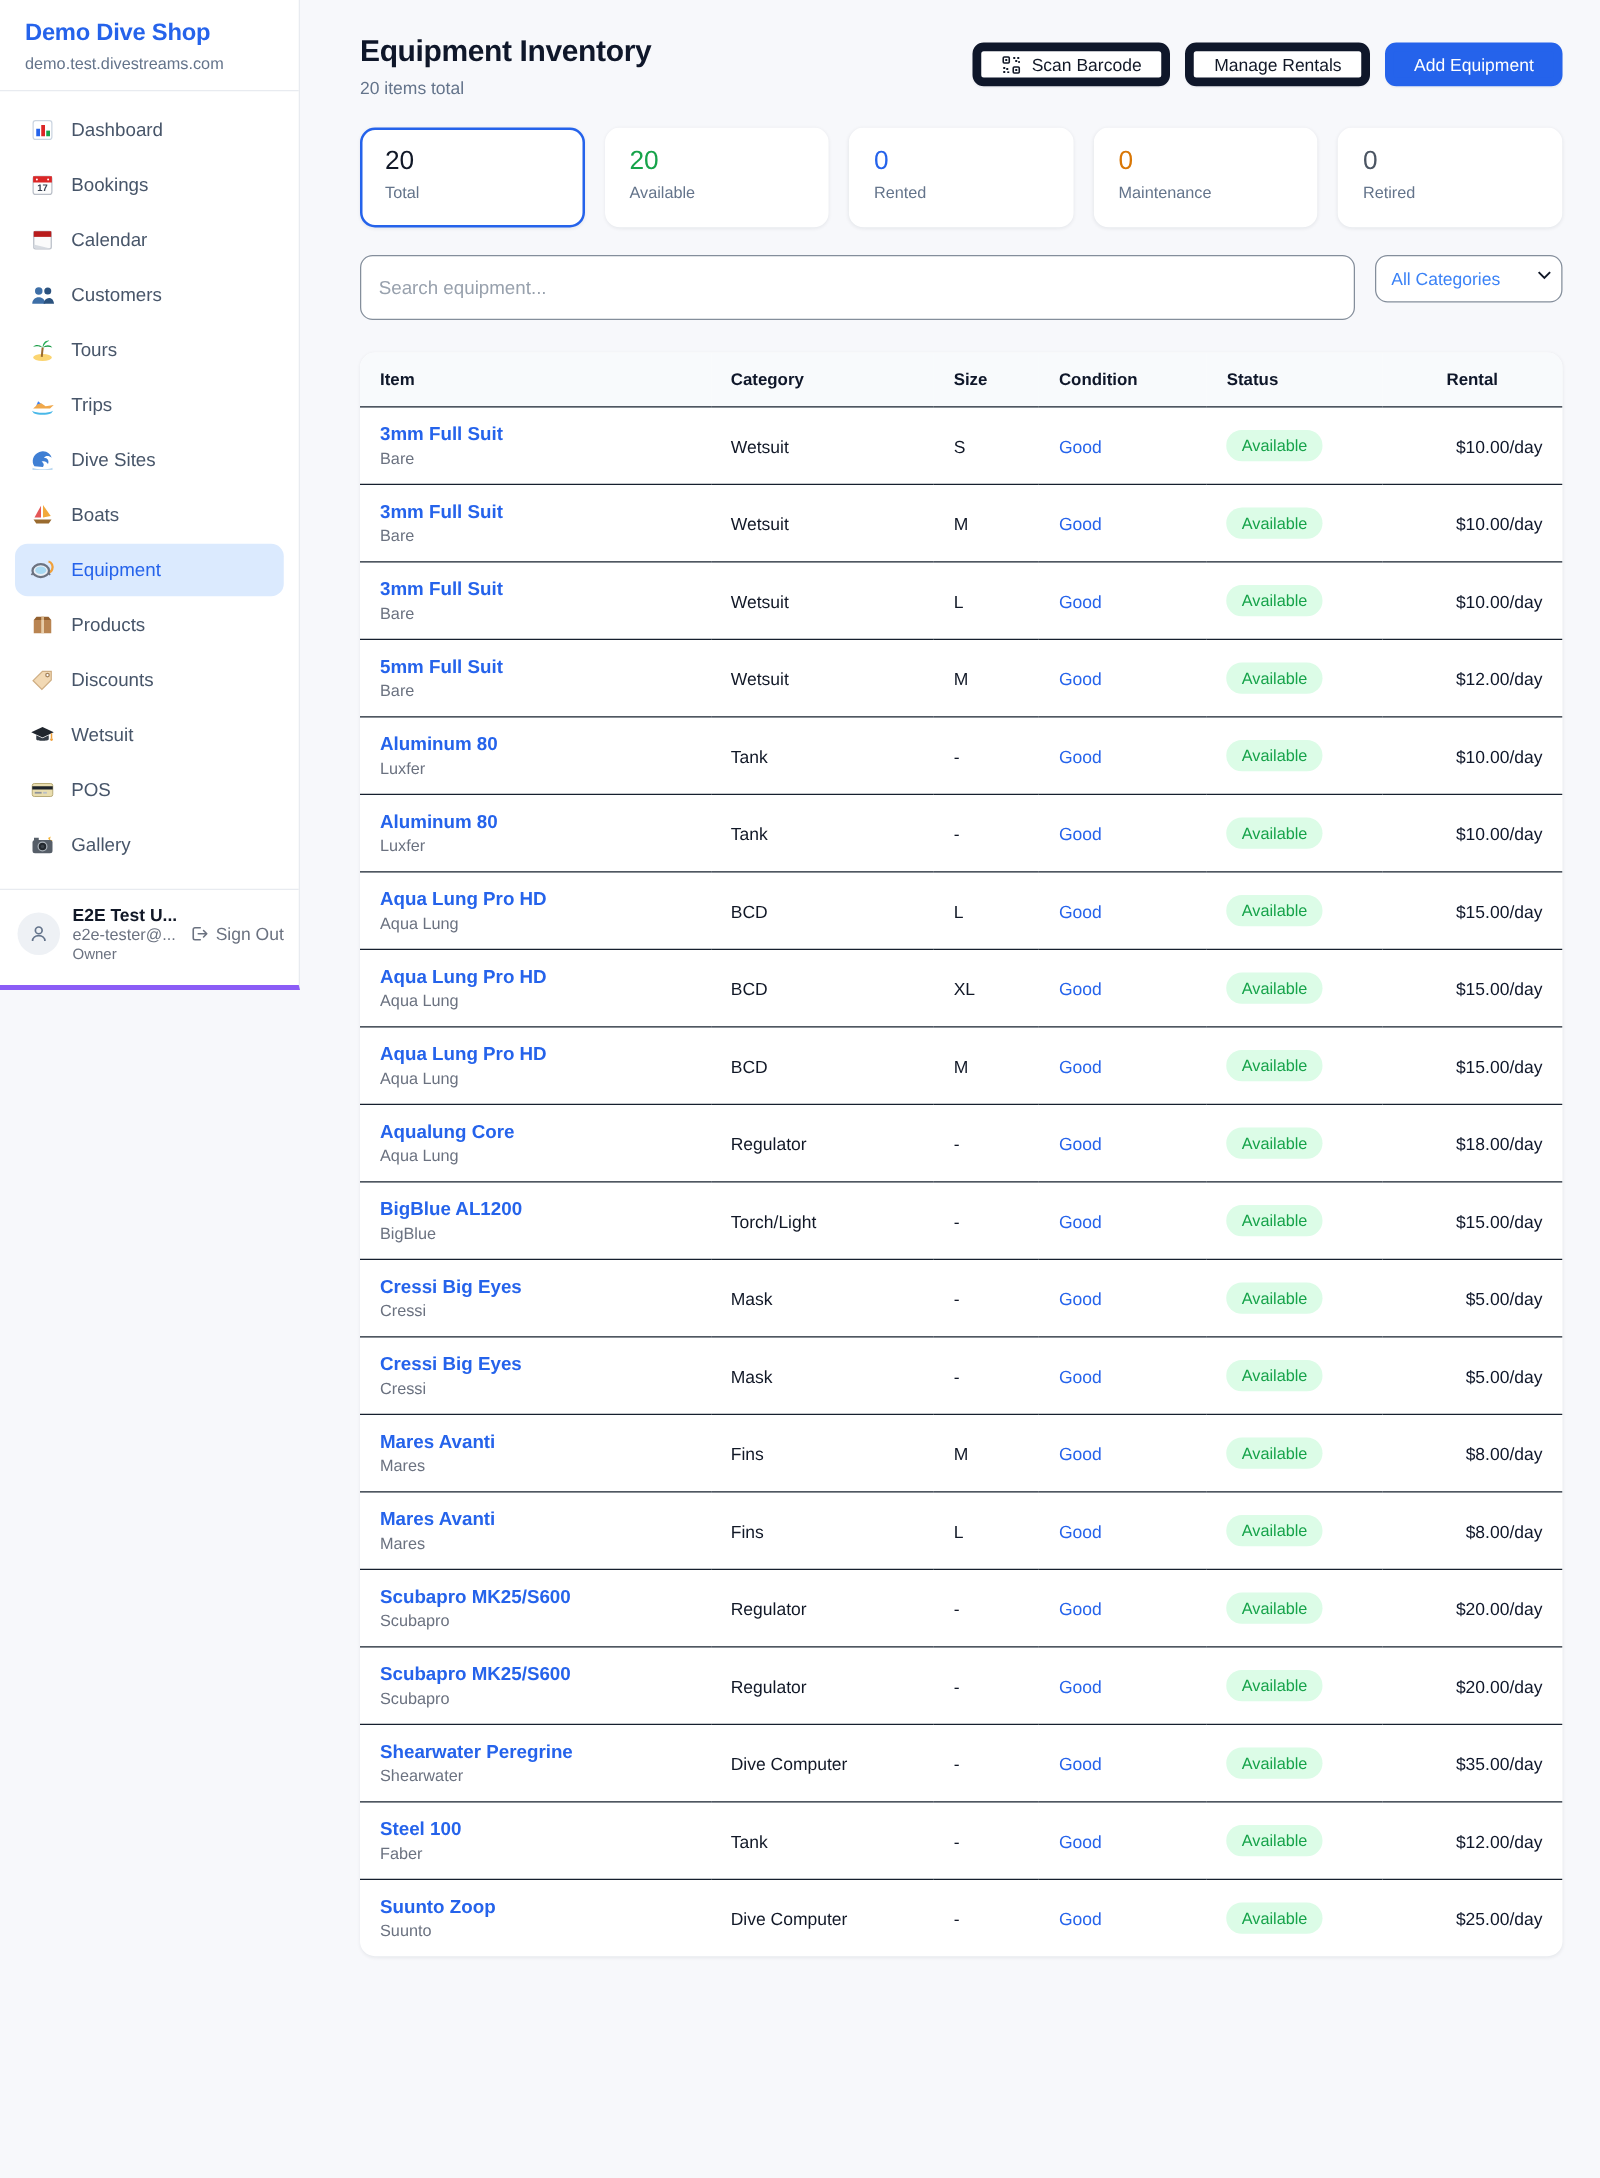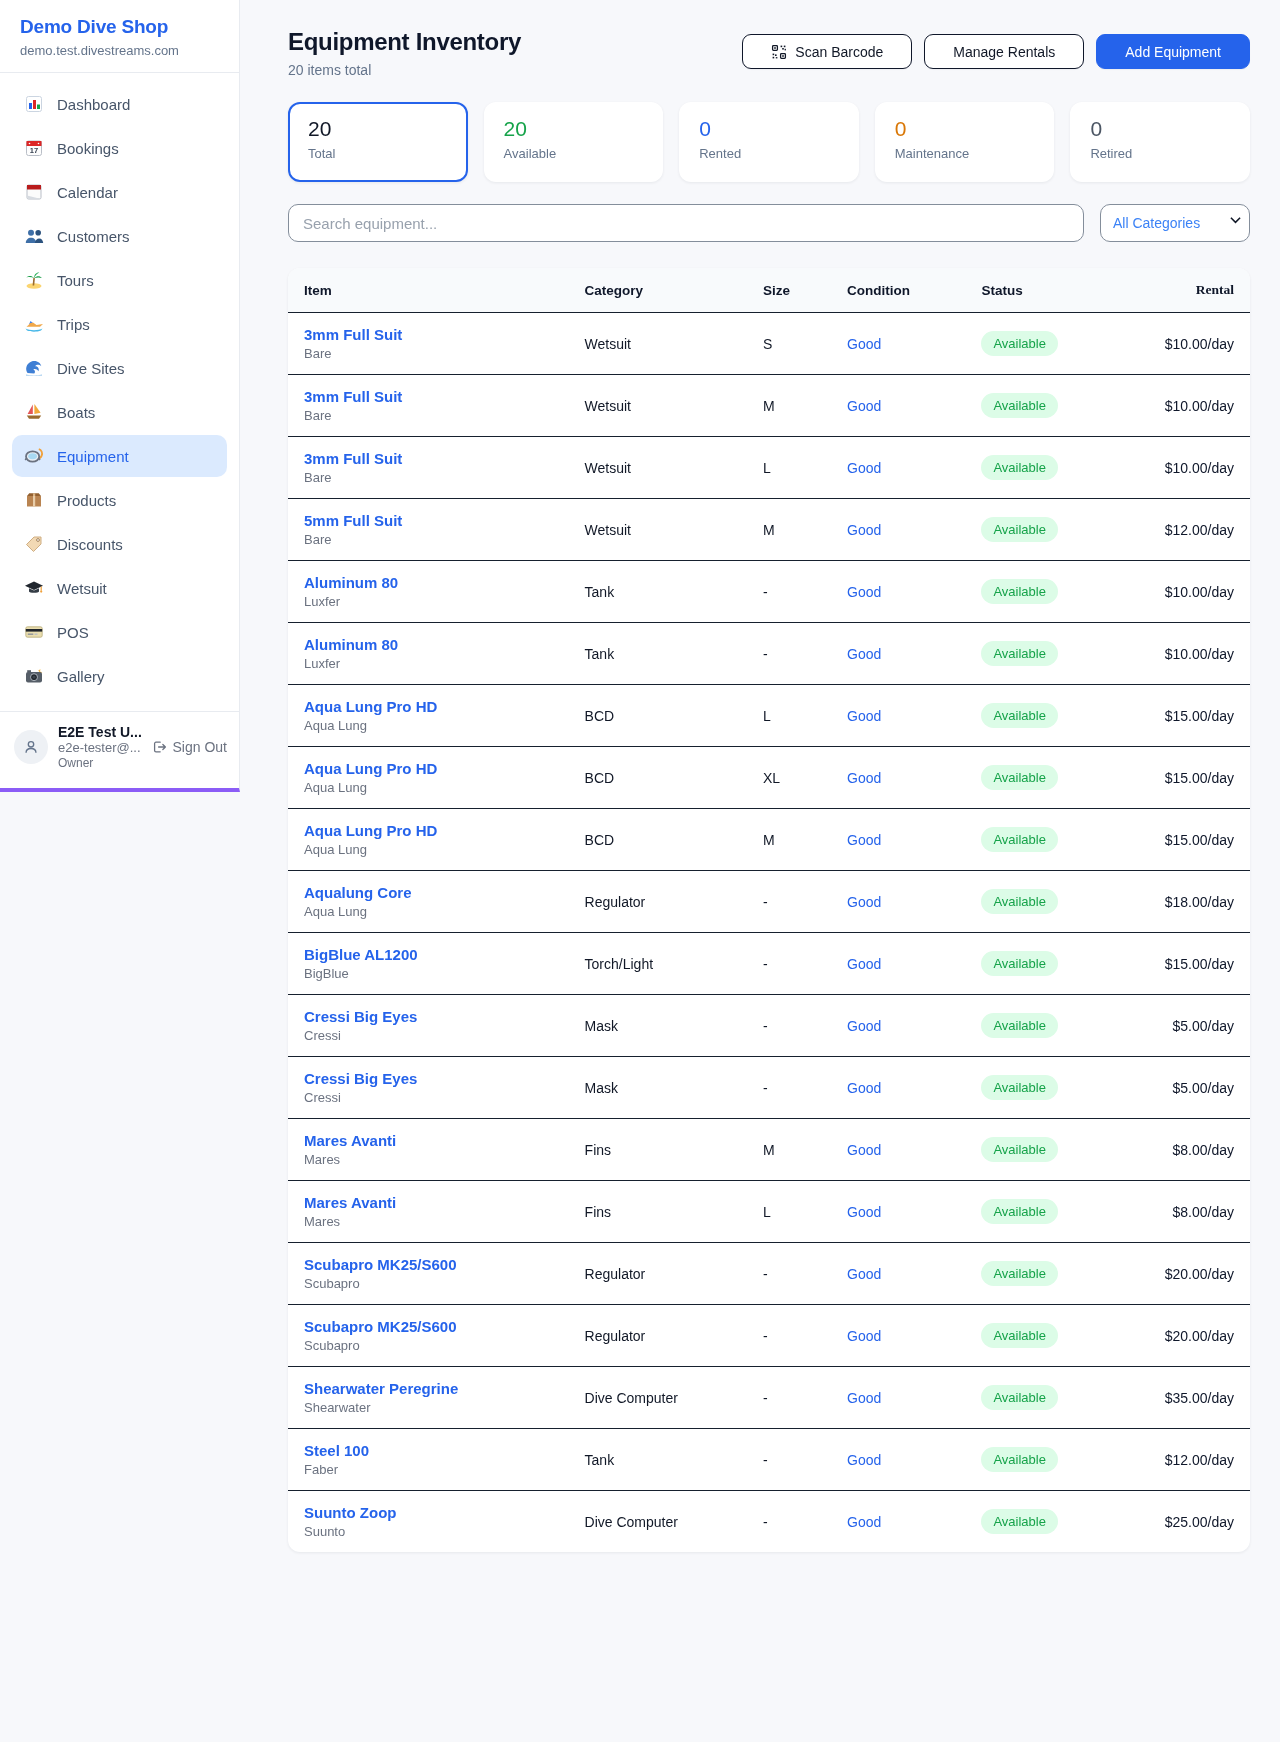--- a/index.html
+++ b/index.html
@@ -56,41 +56,41 @@
   }
   
   .main { margin-left: 240px; padding: 28px 30px 8px 48px; }
   .page-head { display: flex; align-items: flex-start; justify-content: space-between; }
   .page-title { font-size: 24px; font-weight: bold; color: #0f172a; letter-spacing: -.3px; }
   .page-sub { font-size: 14px; color: #64748b; margin-top: 6px; }
   .head-actions { display: flex; gap: 12px; padding-top: 6px; }
   .btn {
     display: inline-flex; align-items: center; gap: 8px;
     font-family: inherit; font-size: 14px; font-weight: 500;
-    padding: 8px 28px; border-radius: 9px; cursor: pointer;
-    background: #fff; border: 1px solid #0f172a; color: #111827; height: 35px;
+    padding: 8px 16px; border-radius: 9px; cursor: pointer;
+    background: #fff; border: 7px solid #0f172a; color: #111827; height: 35px;
     box-shadow: 0 1px 1px rgba(15,23,42,.04);
   }
   .btn.primary { background: #2563eb; border-color: #2563eb; color: #fff; }
   .btn svg { width: 16px; height: 16px; }
   
   .stats { display: flex; gap: 16px; margin-top: 24px; }
   .stat-card {
     flex: 1; background: #fff; border-radius: 12px;
     border: 2px solid transparent;
     box-shadow: 0 1px 3px rgba(15,23,42,.07);
     padding: 13px 18px; cursor: pointer; height: 80px;
   }
   .stat-card.selected { border-color: #2563eb; }
   .stat-value { font-size: 21px; font-weight: normal; color: #0f172a; }
   .stat-label { font-size: 13px; color: #64748b; margin-top: 5px; }
   
   .filter-row { display: flex; gap: 16px; margin-top: 22px; }
   .search-input {
-    flex: 1; height: 38px; border: 1px solid #848e9b; border-radius: 10px;
+    flex: 1; height: 52px; border: 1px solid #848e9b; border-radius: 10px;
     background: #fff; padding: 0 14px; font-family: inherit; font-size: 15px; color: #111827;
   }
   .search-input::placeholder { color: #98a1ad; }
   .select-wrap { position: relative; width: 150px; }
   .select-wrap select {
     width: 100%; height: 38px; border: 1px solid #848e9b; border-radius: 10px;
     background: #fff; font-family: inherit; font-size: 14px; color: #3b82f6;
     padding: 0 28px 0 12px; appearance: none; -webkit-appearance: none; cursor: pointer;
   }
   .select-caret { position: absolute; right: 9px; top: 12px; pointer-events: none; }
@@ -98,21 +98,21 @@
   .table-card {
     margin-top: 26px; background: #fff; border-radius: 12px;
     box-shadow: 0 1px 3px rgba(15,23,42,.07); overflow: hidden;
   }
   table { width: 100%; border-collapse: collapse; table-layout: fixed; }
   thead th {
     background: #f8fafc; text-align: left;
     font-size: 13.5px; font-weight: bold; color: #0f172a;
     padding: 14px 16px; border-bottom: 1px solid #16202e;
   }
-  thead th.num { text-align: right; font-family: Liberation Serif, serif; }
+  thead th.num { text-align: center; }
   tbody td {
     padding: 13px 16px; border-bottom: 1px solid #16202e;
     font-size: 14px; color: #111827; vertical-align: middle;
   }
   tbody tr:last-child td { border-bottom: 0; }
   .item-name { color: #2563eb; font-size: 15px; font-weight: 600; cursor: pointer; }
   .item-brand { color: #6b7280; font-size: 13px; margin-top: 3px; }
   td.cond { color: #2563eb; cursor: pointer; }
   .badge {
     display: inline-block; background: #dcfce7; color: #16a34a;

